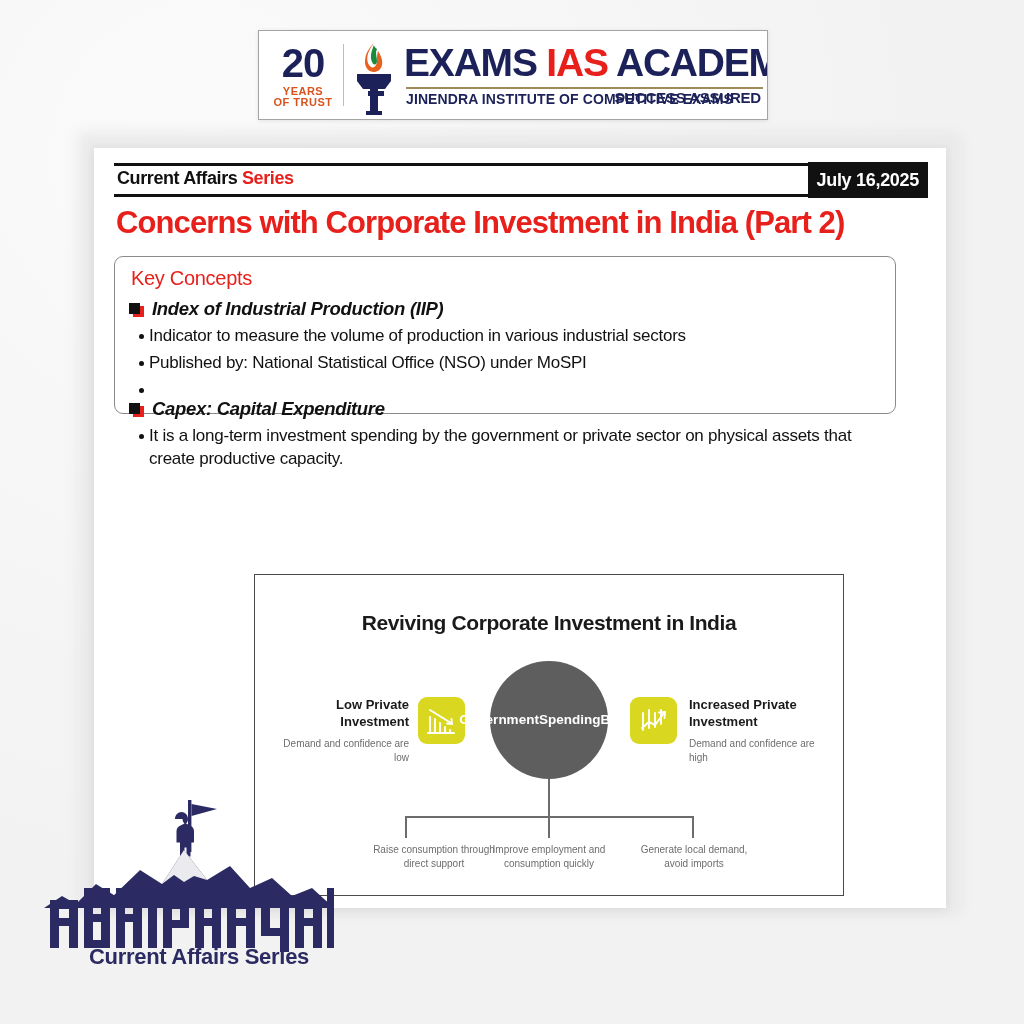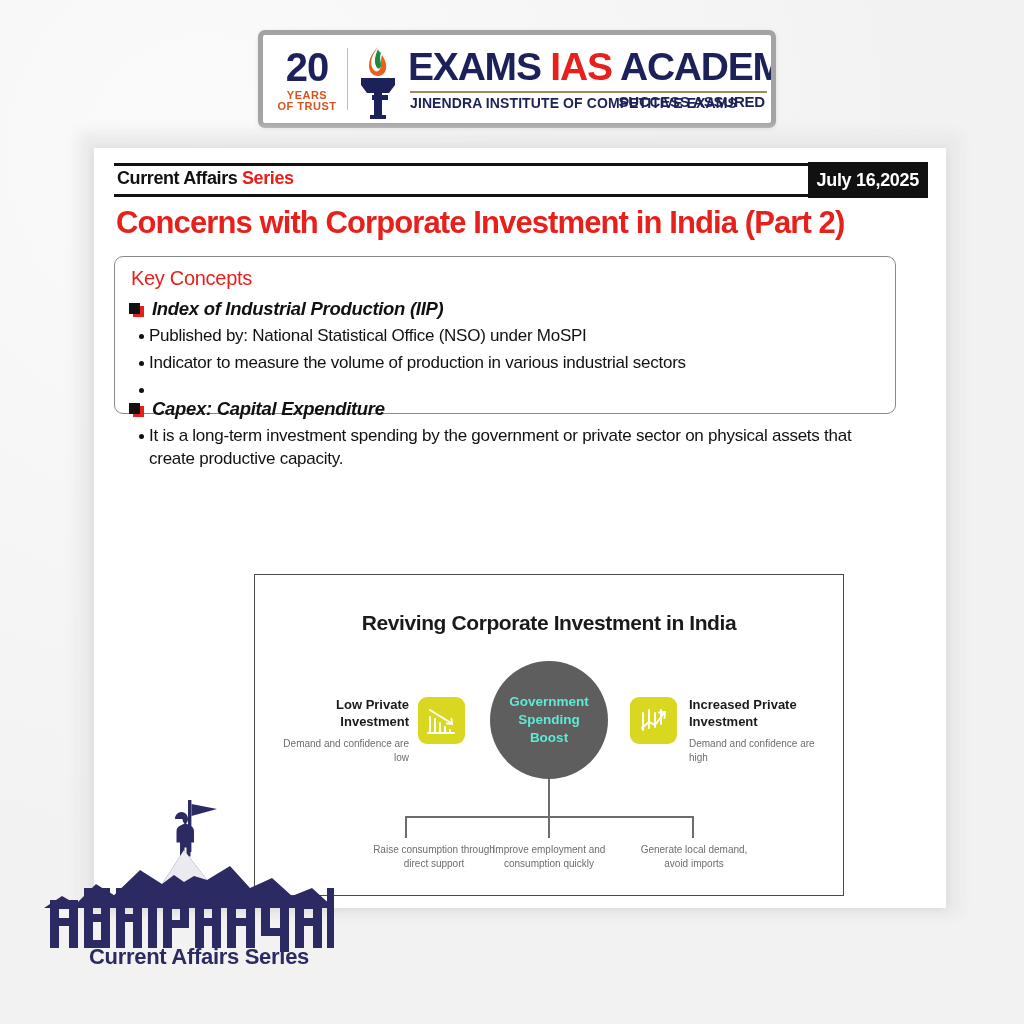--- a/index.html
+++ b/index.html
@@ -13,21 +13,21 @@
   .canvas{
     position:absolute;inset:0;
     background:
       radial-gradient(circle at 20% 15%, #fbfbfb 0%, #f2f2f2 60%),
       #f3f3f3;
   }
 
   
   .logo-bar{
     position:absolute;left:258px;top:30px;width:508px;height:88px;
-    background:#ffffff;border:5px solid #a3a3a3;border-radius:7px;
+    background:#ffffff;border:1px solid #a3a3a3;border-radius:0;
     box-shadow:0 1px 4px rgba(0,0,0,.10);
     display:flex;align-items:center;overflow:hidden;
   }
   .logo-20{
     width:84px;height:100%;display:flex;flex-direction:column;
     align-items:center;justify-content:center;line-height:1;
     padding-left:4px;box-sizing:border-box;
   }
   .logo-20 .big{
     font-size:40px;font-weight:bold;color:#1c2259;letter-spacing:-1px;
@@ -133,22 +133,22 @@
     position:absolute;left:160px;top:426px;width:588px;height:320px;
     border:1px solid #4a4a4a;background:#fff;overflow:hidden;
   }
   .info-title{
     position:absolute;left:0;right:0;top:36px;text-align:center;
     font-size:21px;font-weight:bold;color:#1a1a1a;letter-spacing:-.4px;
   }
   .circle{
     position:absolute;left:235px;top:86px;width:118px;height:118px;
     border-radius:50%;background:#5e5e5e;
-    display:flex;flex-direction:column;align-items:center;justify-content:center;
-    color:#5eead4;font-size:13.5px;font-weight:bold;line-height:1.35;text-align:center;
+    display:flex;flex-direction:row;align-items:center;justify-content:center;
+    color:#ffffff;font-size:13.5px;font-weight:bold;line-height:1.35;text-align:center;
   }
   .ybox{
     position:absolute;width:47px;height:47px;border-radius:9px;background:#d9d71f;
     display:flex;align-items:center;justify-content:center;
   }
   .ybox.left{left:163px;top:122px;}
   .ybox.right{left:375px;top:122px;}
 
   .side-label{position:absolute;font-size:13px;font-weight:bold;color:#1a1a1a;line-height:1.3;}
   .side-sub{position:absolute;font-size:10px;color:#6d6d6d;line-height:1.35;}
@@ -225,25 +225,25 @@
 
     <div class="head-row">
       <span class="sqbullet">
           <span class="back"></span>
           <span class="front"></span>
         </span>
       <span class="head-txt">Index of Industrial Production (IIP)</span>
     </div>
     <div class="bullet-row">
       <span class="dot"></span>
-      <span class="bullet-txt">Published by: National Statistical Office (NSO) under MoSPI</span>
+      <span class="bullet-txt">Indicator to measure the volume of production in various industrial sectors</span>
     </div>
     <div class="bullet-row">
       <span class="dot"></span>
-      <span class="bullet-txt">Indicator to measure the volume of production in various industrial sectors</span>
+      <span class="bullet-txt">Published by: National Statistical Office (NSO) under MoSPI</span>
     </div>
     <div class="bullet-row">
       <span class="dot"></span>
     </div>
 
     <div class="head-row" style="margin-top:4px;">
       <span class="sqbullet">
           <span class="back"></span>
           <span class="front"></span>
         </span>

